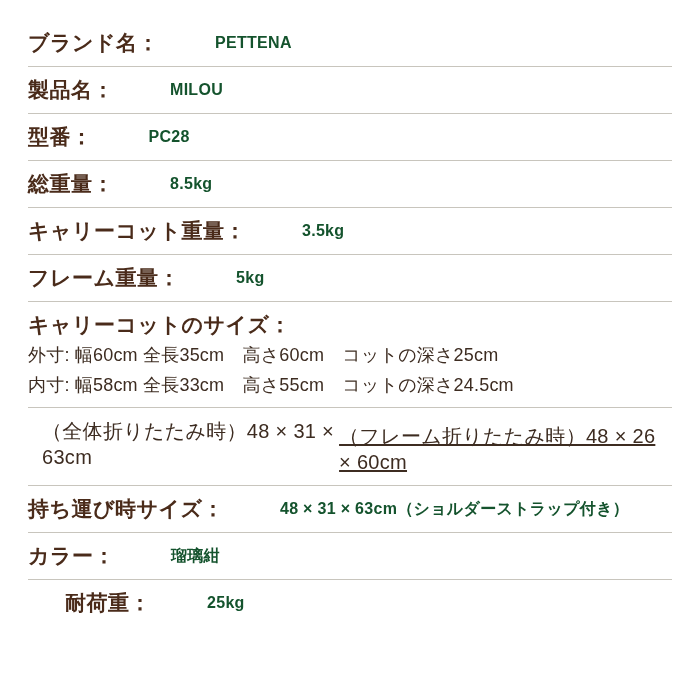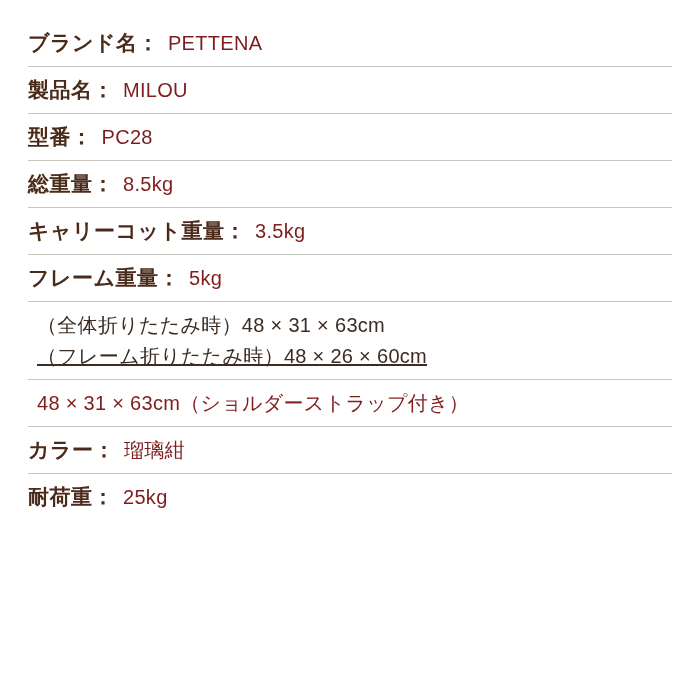--- a/index.html
+++ b/index.html
@@ -17,48 +17,50 @@
   .spec-sheet {
     box-sizing: border-box;
     width: 700px;
     padding: 20px 28px 0 28px;
   }
   .row {
     display: flex;
     align-items: flex-start;
     padding: 10px 0;
     border-bottom: 1px solid #c8c5bd;
+    gap: 47px;
   }
   .row.multiline {
     display: block;
   }
   .row.no-border {
     border-bottom: none;
+    margin-left: 37px;
   }
   .label {
     font-weight: bold;
     font-size: 21px;
     line-height: 26px;
     color: #4a2b1a;
     letter-spacing: 0.5px;
     white-space: nowrap;
     flex: 0 0 auto;
   }
   .value {
-    font-weight: normal;
-    font-size: 20px;
+    font-weight: bold;
+    font-size: 16px;
     line-height: 26px;
-    color: #7f1d1d;
+    color: #14532d;
     letter-spacing: 0.3px;
     margin-left: 9px;
   }
   .value-stack {
     display: flex;
-    flex-direction: column;
-    margin-left: 9px;
+    flex-direction: row;
+    margin-left: 14px;
   }
   .value-stack .value-line {
     font-size: 20px;
     line-height: 26px;
     color: #3d2c21;
     letter-spacing: 0.3px;
   }
   .value-stack .value-line + .value-line {
     margin-top: 5px;
     text-decoration: underline;
@@ -103,29 +105,35 @@
     <span class="label">キャリーコット重量：</span>
     <span class="value">3.5kg</span>
   </div>
 
   <div class="row">
     <span class="label">フレーム重量：</span>
     <span class="value">5kg</span>
   </div>
 
 
+  <div class="row multiline">
+    <div class="label">キャリーコットのサイズ：</div>
+    <div class="subline first">外寸: 幅60cm 全長35cm　高さ60cm　コットの深さ25cm</div>
+    <div class="subline">内寸: 幅58cm 全長33cm　高さ55cm　コットの深さ24.5cm</div>
+  </div>
 
   <div class="row">
     <div class="value-stack">
       <div class="value-line">（全体折りたたみ時）48 × 31 × 63cm</div>
       <div class="value-line">（フレーム折りたたみ時）48 × 26 × 60cm</div>
     </div>
   </div>
 
   <div class="row">
+    <span class="label">持ち運び時サイズ：</span>
     <span class="value">48 × 31 × 63cm（ショルダーストラップ付き）</span>
   </div>
 
   <div class="row">
     <span class="label">カラー：</span>
     <span class="value">瑠璃紺</span>
   </div>
 
   <div class="row no-border">
     <span class="label">耐荷重：</span>

